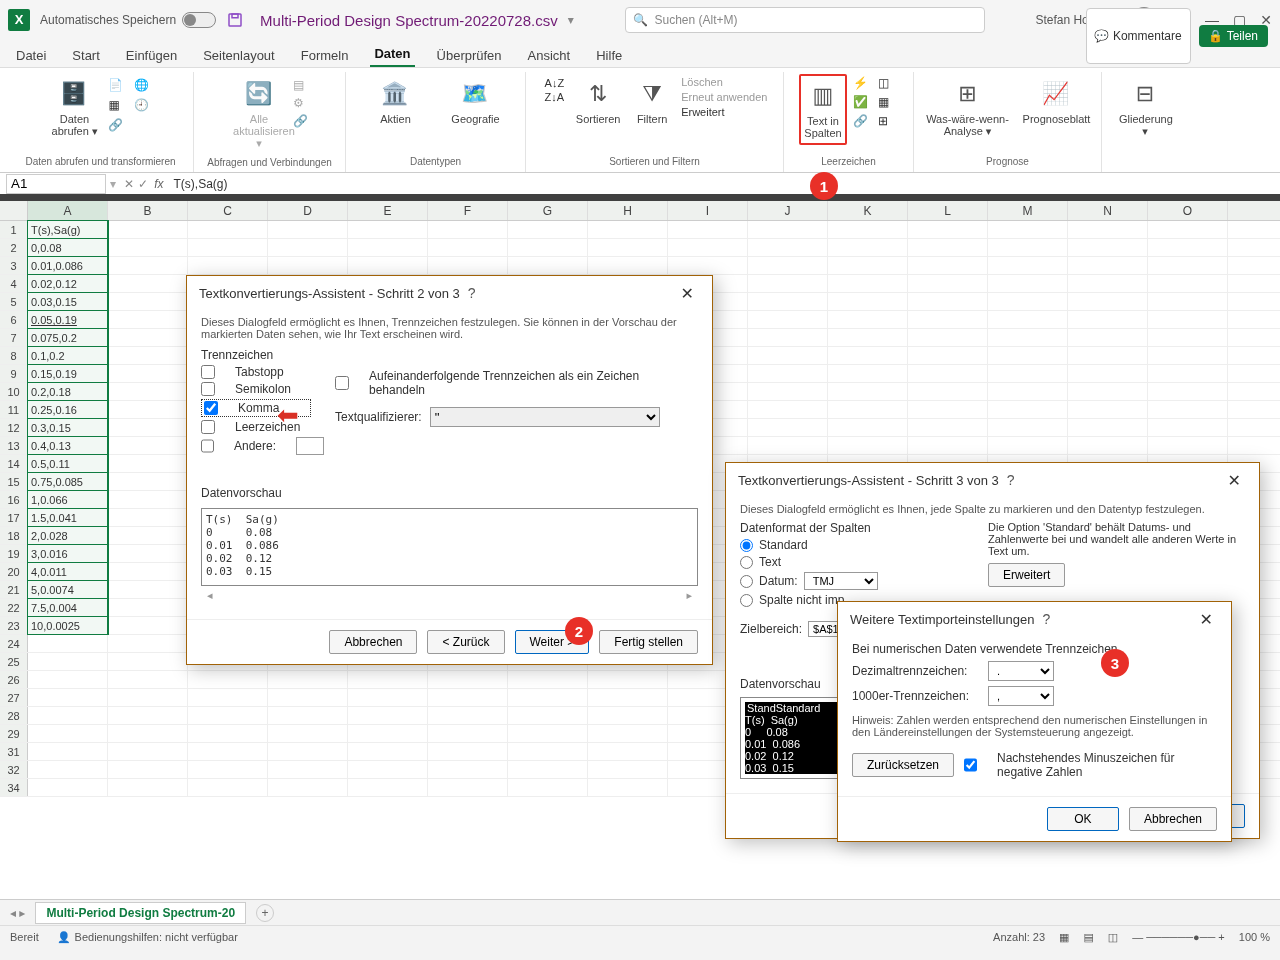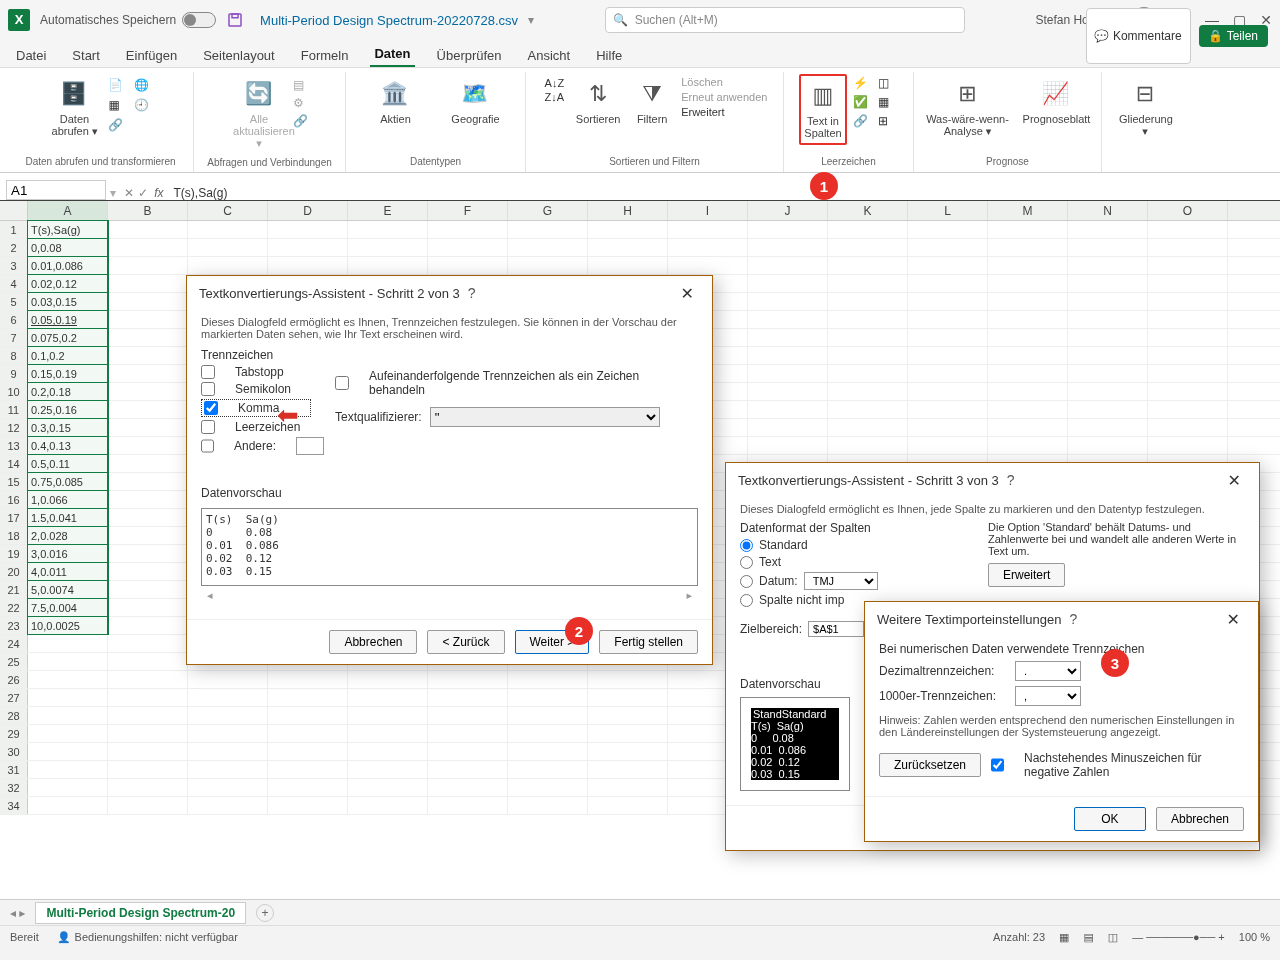--- a/index.html
+++ b/index.html
@@ -3,40 +3,40 @@
 <meta charset="utf-8">
 <style>
 *{box-sizing:border-box;margin:0;padding:0;font-family:"Segoe UI",Arial,sans-serif}
 body{background:#f3f3f3;width:1280px;height:960px;overflow:hidden;position:relative;font-size:12px;color:#333}
 .titlebar{height:40px;background:#f5f5f5;display:flex;align-items:center;padding:0 8px;gap:10px}
 .excel-icon{width:22px;height:22px;background:#107c41;color:#fff;font-weight:bold;text-align:center;line-height:22px;font-size:13px;border-radius:2px}
 .auto-save{display:flex;align-items:center;gap:6px;color:#555;font-size:12px}
 .toggle{width:34px;height:16px;border:1px solid #888;border-radius:10px;position:relative;background:#eee}
 .toggle::after{content:"";position:absolute;width:12px;height:12px;background:#888;border-radius:50%;top:1px;left:1px}
 .save-icon{width:18px;height:18px;display:inline-block;color:#8e4ec6}
-.filename{color:#0369a1;font-size:13px;margin-left:6px}
+.filename{color:#701a75;font-size:15px;margin-left:6px}
 .search{flex:1;margin:0 18px}
 .search-box{width:360px;margin:0 auto;border:1px solid #ccc;border-radius:4px;height:26px;display:flex;align-items:center;padding:0 8px;color:#888;background:#fff}
 .user{color:#555;display:flex;align-items:center;gap:6px}
 .avatar{width:26px;height:26px;border-radius:50%;background:#888}
 .win-btns{display:flex;gap:14px;margin-left:14px;color:#555;font-size:14px}
 .ribbon-tabs{height:28px;background:#f5f5f5;display:flex;align-items:flex-end;padding:0 12px;gap:18px;font-size:13px;border-bottom:1px solid #ddd}
 .tab{padding:4px 4px;color:#444;cursor:pointer}
 .tab.active{border-bottom:2px solid #107c41;color:#111;font-weight:600}
 .ribbon-right{margin-left:auto;display:flex;gap:8px;align-items:center;padding-bottom:3px}
 .btn-kom{border:1px solid #ccc;background:#fff;padding:20px 8px;border-radius:4px;font-size:12px}
 .btn-teilen{background:#107c41;color:#fff;padding:4px 10px;border-radius:4px;font-size:12px}
 .ribbon{height:105px;background:#fff;border-bottom:1px solid #ccc;display:flex;padding:4px 8px 0;position:relative}
 .group{display:flex;flex-direction:column;align-items:center;padding:2px 6px;border-right:1px solid #e3e3e3}
 .group-title{font-size:10px;color:#666;margin-top:auto;padding:3px 0}
 .group-body{display:flex;gap:6px;align-items:flex-start;flex:1}
 .big-btn{width:56px;text-align:center;font-size:11px;color:#444;padding:4px 2px}
 .big-icon{width:32px;height:32px;margin:0 auto 3px;display:flex;align-items:center;justify-content:center;font-size:22px;color:#555}
 .hi{border:2px solid #e83028;border-radius:2px}
-.nbox{background:#fff;border-bottom:1px solid #404040;height:28px;display:flex;align-items:flex-end;padding:0 6px}
+.nbox{background:#fff;border-bottom:7px solid #404040;height:28px;display:flex;align-items:center;padding:0 6px}
 .name-box{width:100px;border:1px solid #ccc;height:20px;padding:0 4px;background:#fff}
 .fx{color:#666;font-style:italic;margin:0 6px}
 .formula{flex:1;padding:0 4px;color:#333}
 .sheet{position:relative;height:698px;background:#fff;overflow:hidden}
 .col-hdr{display:flex;height:20px;background:#eef1ee;border-bottom:1px solid #ccc}
 .ch{width:80px;border-right:1px solid #ddd;text-align:center;font-size:12px;color:#444;line-height:20px}
 .chA{background:#d7e7dc}
 .row{display:flex;height:18px;border-bottom:1px solid #eee}
 .rh{width:28px;background:#eef1ee;border-right:1px solid #ccc;text-align:center;font-size:11px;color:#444;line-height:18px}
 .cell{width:80px;border-right:1px solid #eee;padding:0 3px;font-size:11px;line-height:18px;overflow:hidden;white-space:nowrap}
@@ -55,23 +55,23 @@
 .chk.ko{border:1px dotted #333;padding:1px 2px}
 .arrow{color:#d93025;font-size:26px;position:absolute;left:277px;top:400px;transform:scaleX(-1)}
 .preview{border:1px solid #888;padding:4px;font-family:Consolas,monospace;font-size:11px;height:78px;overflow:hidden;background:#fff;white-space:pre}
 .dlg-btns{display:flex;gap:10px;justify-content:flex-end;padding:10px 14px;border-top:1px solid #eee}
 .dbtn{border:1px solid #999;background:#f6f6f6;padding:4px 14px;font-size:12px;border-radius:2px;cursor:pointer}
 .dbtn.def{border:1px solid #0067c0}
 .dlg2{left:725px;top:462px;width:535px}
 .radio{display:flex;align-items:center;gap:6px;margin:3px 0}
 .radio input{width:13px;height:13px}
 .inlinebox{border:1px solid #999;background:#fff;padding:1px 4px;width:74px;font-size:11px}
-.preview2{font-family:Consolas,monospace;font-size:11px;border:1px solid #888;background:#fff;padding:10px}
+.preview2{font-family:Consolas,monospace;font-size:11px;border:1px solid #888;background:#fff;padding:4px}
 .preview2 .hdr{background:#000;color:#fff;padding:0 2px}
-.dlg3{left:864px;top:601px;width:395px}
+.dlg3{left:837px;top:601px;width:395px}
 .dlg3 .row2{display:flex;align-items:center;gap:8px;margin:5px 0}
 .ddl{border:1px solid #999;background:#fff;width:66px;height:20px;font-size:11px;padding:0 4px}
 .badge{width:28px;height:28px;border-radius:50%;background:#e83028;color:#fff;font-weight:bold;display:flex;align-items:center;justify-content:center;font-size:15px;position:absolute}
 .b1{left:810px;top:172px}
 .b2{left:565px;top:617px}
 .b3{left:1101px;top:649px}
 .lbl{font-size:12px;color:#333}
 .sm{font-size:11px;color:#555}
 svg{display:block}
 </style>
@@ -735,38 +735,20 @@
         <div class="cell"></div>
         <div class="cell"></div>
         <div class="cell"></div>
         <div class="cell"></div>
         <div class="cell"></div>
         <div class="cell"></div>
         <div class="cell"></div>
       </div>
       <div class="row">
         <div class="rh">29</div>
-        <div class="cell"></div>
-        <div class="cell"></div>
-        <div class="cell"></div>
-        <div class="cell"></div>
-        <div class="cell"></div>
-        <div class="cell"></div>
-        <div class="cell"></div>
-        <div class="cell"></div>
-        <div class="cell"></div>
-        <div class="cell"></div>
-        <div class="cell"></div>
-        <div class="cell"></div>
-        <div class="cell"></div>
-        <div class="cell"></div>
-        <div class="cell"></div>
-      </div>
-      <div class="row">
-        <div class="rh">30</div>
         <div class="cell"></div>
         <div class="cell"></div>
         <div class="cell"></div>
         <div class="cell"></div>
         <div class="cell"></div>
         <div class="cell"></div>
         <div class="cell"></div>
         <div class="cell"></div>
         <div class="cell"></div>
         <div class="cell"></div>

